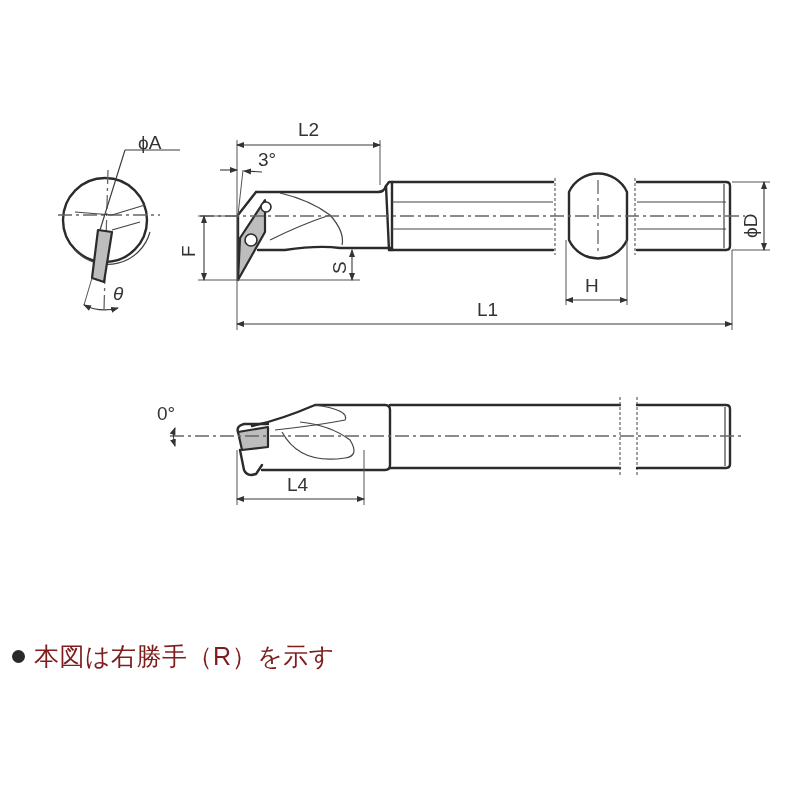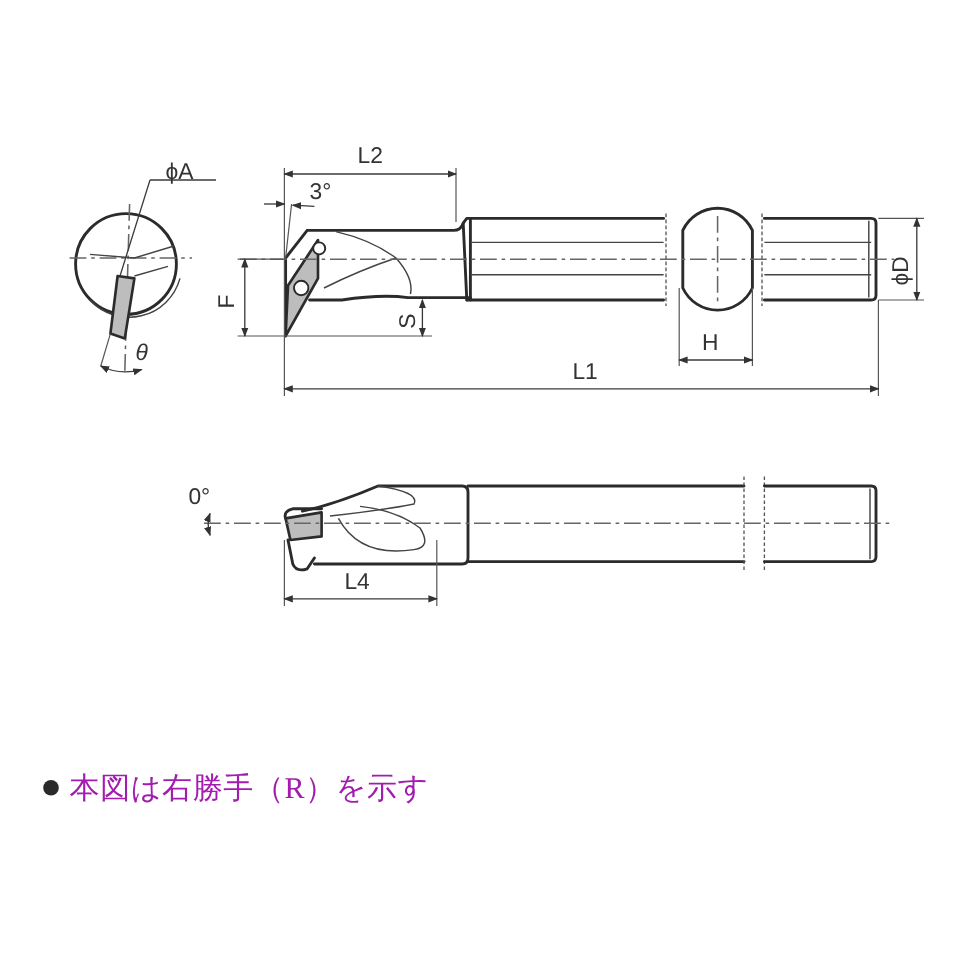--- a/index.html
+++ b/index.html
@@ -7,22 +7,22 @@
            font-family: "DejaVu Sans", sans-serif; }
     #drawing { position: absolute; left: 0; top: 0; width: 800px; height: 800px; }
     .outline { fill: none; stroke: #2b2b2b; stroke-width: 2.4; stroke-linejoin: round; stroke-linecap: round; }
     .thin { fill: none; stroke: #444; stroke-width: 1.2; }
     .center { fill: none; stroke: #666; stroke-width: 1.3; stroke-dasharray: 14 4 3 4; }
     .dim { fill: none; stroke: #3a3a3a; stroke-width: 1.1; }
     .ext { fill: none; stroke: #555; stroke-width: 1; }
     .insert { fill: #bdbdbd; stroke: #2b2b2b; stroke-width: 2.2; stroke-linejoin: round; }
     .break { fill: none; stroke: #555; stroke-width: 1.1; stroke-dasharray: 3 2; }
     .lbl { font-family: "Liberation Sans", sans-serif; font-size: 19px; fill: #333; }
-    .note { position: absolute; left: 36px; top: 640px; font-family: Liberation Serif, serif;
-            font-size: 25px; color: #a21caf; display: flex; align-items: center; letter-spacing: 0.5px; }
+    .note { position: absolute; left: 12px; top: 640px; font-family: Liberation Sans, sans-serif;
+            font-size: 25px; color: #7f1d1d; display: flex; align-items: center; letter-spacing: 0.5px; }
     .bullet { width: 13px; height: 13px; border-radius: 50%; background: #2a2a2a; margin-right: 9px; }
   </style>
 </head>
 <body>
 
 <svg id="drawing" viewBox="0 0 800 800" xmlns="http://www.w3.org/2000/svg">
   <defs>
     <marker id="arr" markerWidth="8" markerHeight="8" refX="7" refY="4" orient="auto-start-reverse" markerUnits="userSpaceOnUse">
       <path d="M0,1 L8,4 L0,7 Z" fill="#333"></path>
     </marker>

